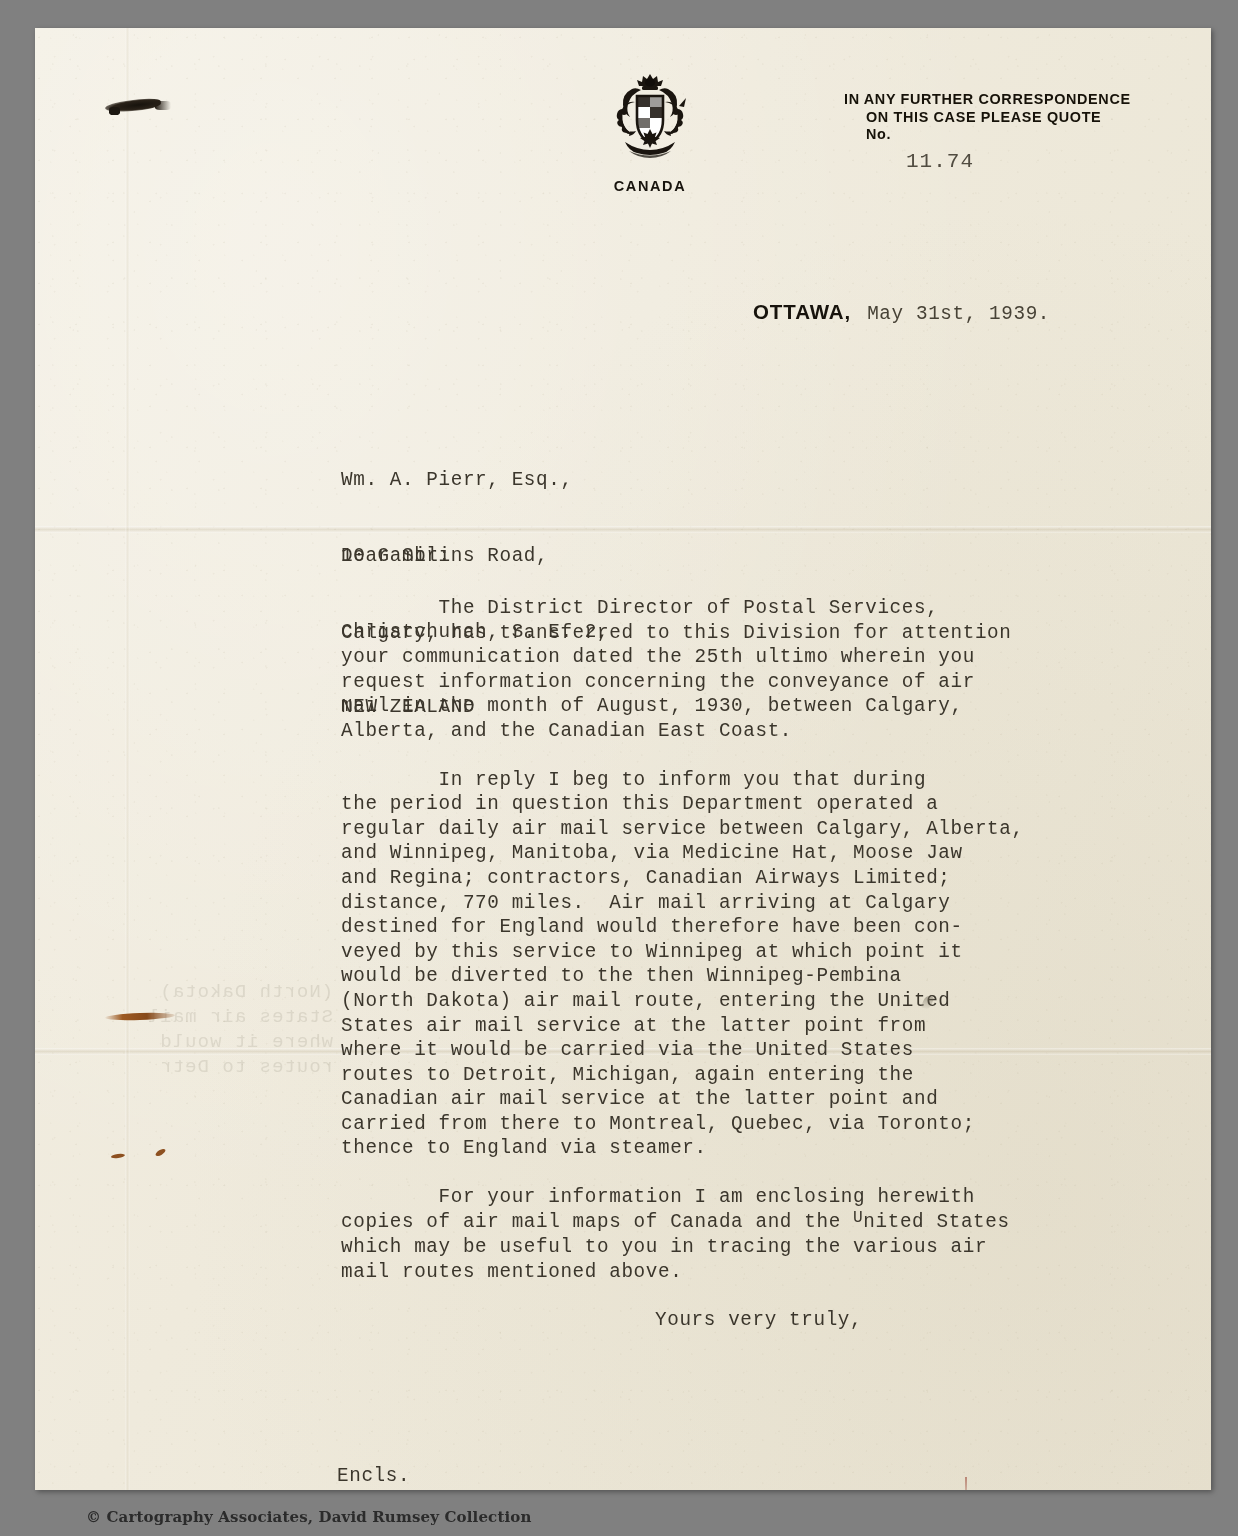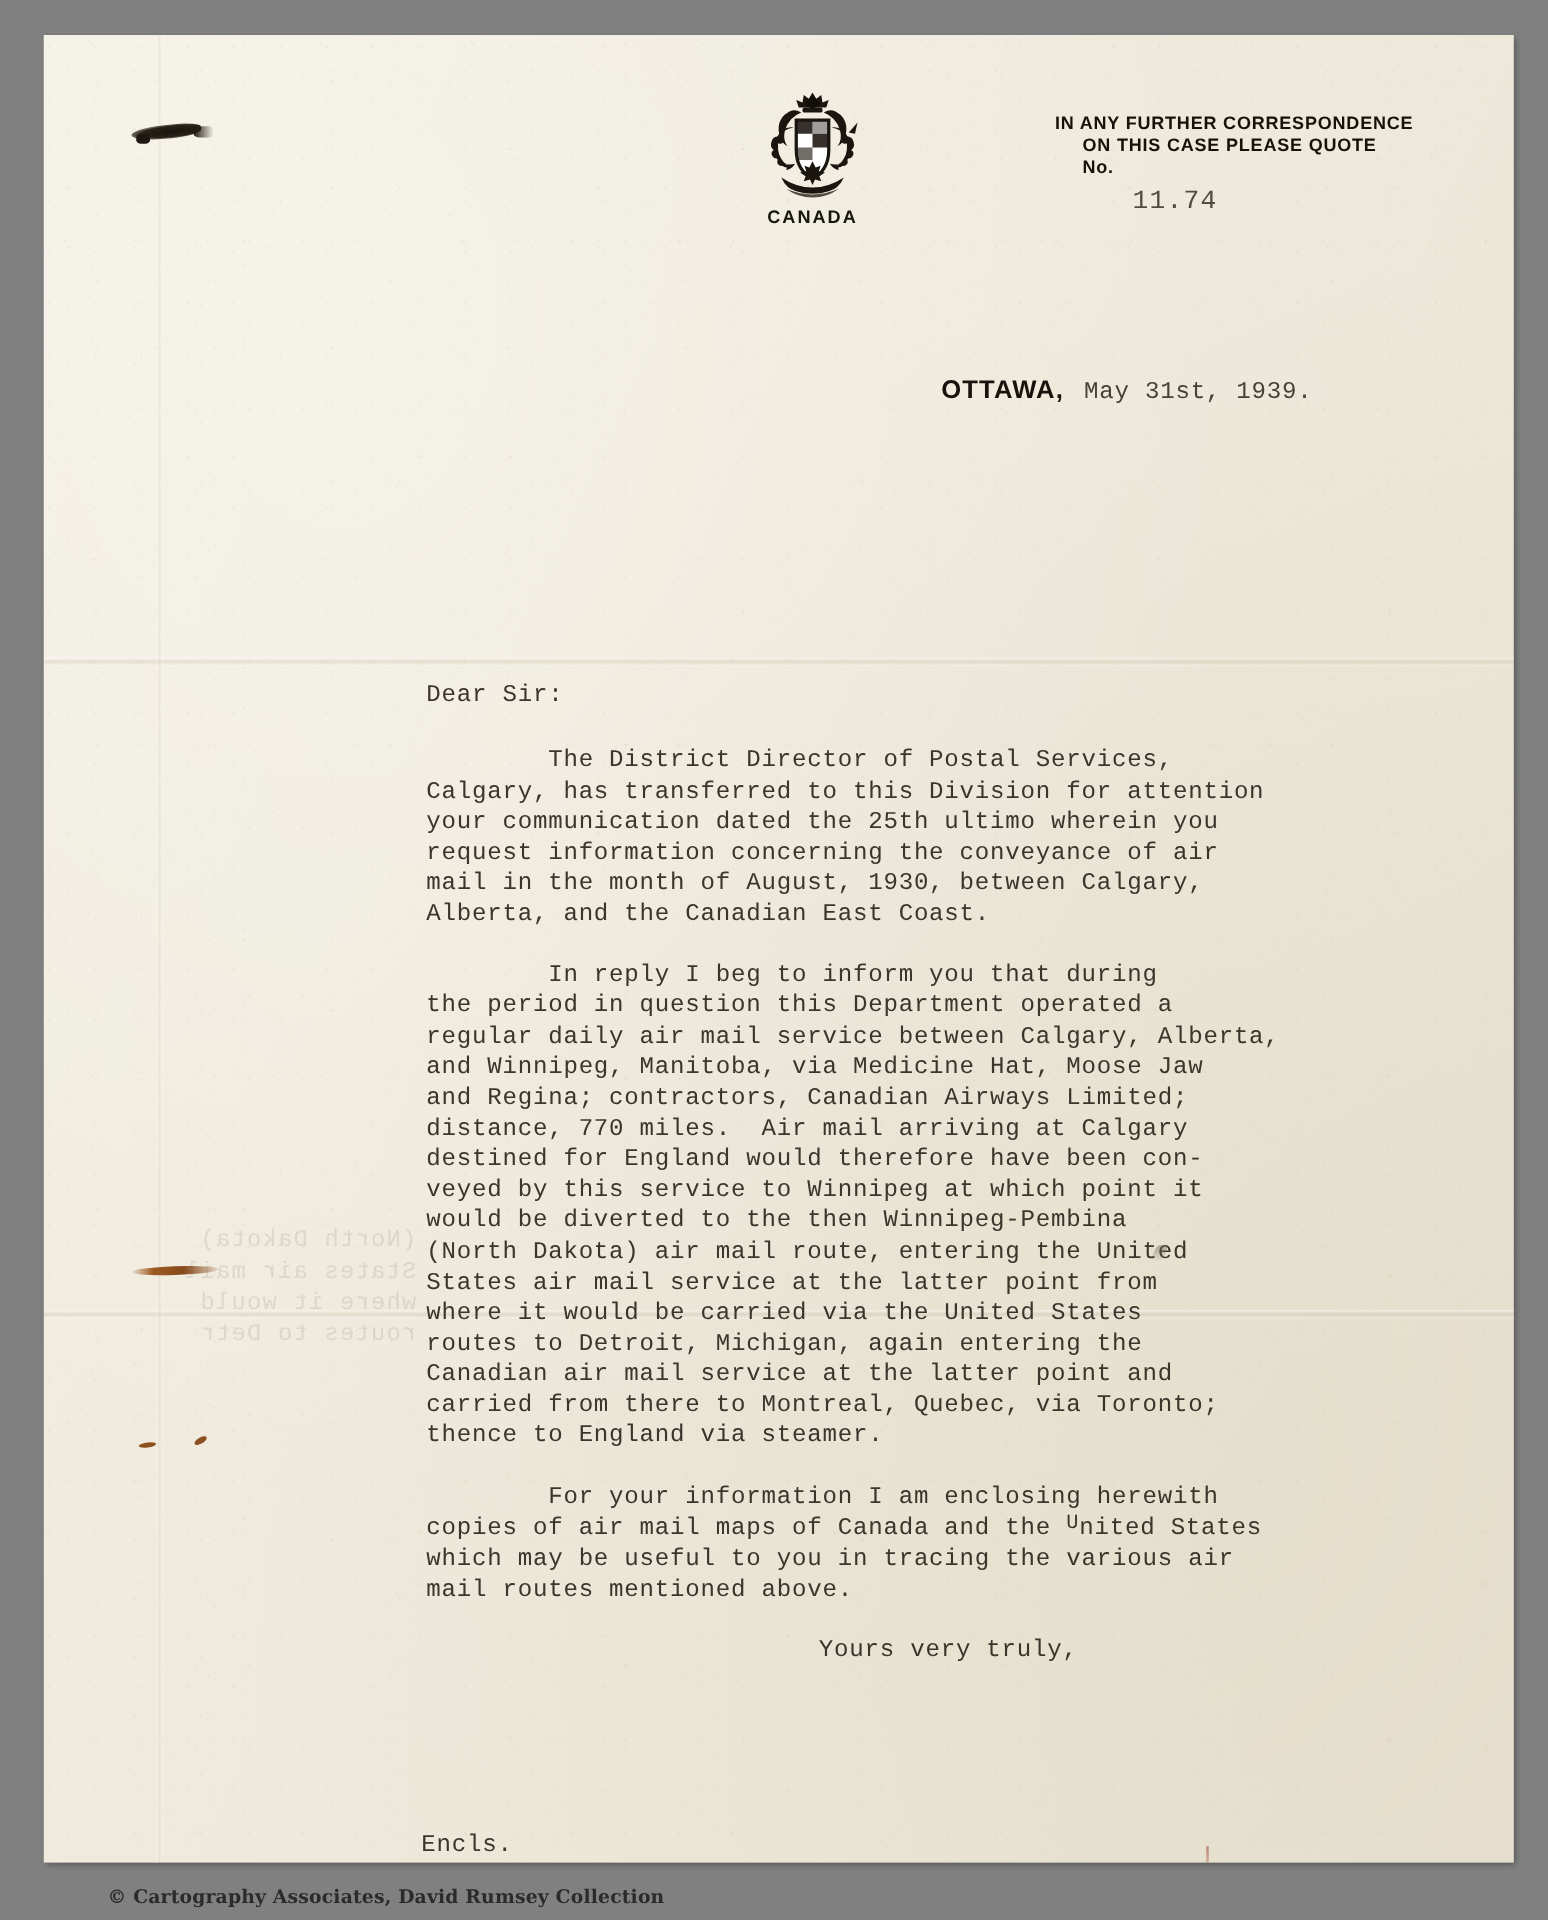--- a/index.html
+++ b/index.html
@@ -162,21 +162,21 @@
     width: 120px;
     text-align: center;
   }
   #crest-svg { display: block; margin: 0 auto; }
   #crest-label {
     font-family: "Liberation Sans", sans-serif;
     font-size: 14.5px;
     font-weight: 700;
     letter-spacing: 1.6px;
     color: #18140e;
-    margin-top: 2px;
+    margin-top: 14px;
   }
 
   #quote-block {
     position: absolute;
     left: 809px;
     top: 63px;
     color: #161209;
     font-family: "Liberation Sans", sans-serif;
     font-weight: 700;
     font-size: 14.4px;
@@ -371,20 +371,26 @@
       </div>
 
       <div id="case-number" class="tw">11.74</div>
 
     </div>
 
     <div id="dateline">
       <span class="city">OTTAWA,</span><span class="date">May 31st, 1939.</span>
     </div>
 
+    <div id="addressee" class="tw">
+      <div>Wm. A. Pierr, Esq.,</div>
+      <div>10 Gamblins Road,</div>
+      <div>Christchurch, S. E. 2,</div>
+      <div>NEW ZEALAND</div>
+    </div>
 
     <div id="salutation" class="tw">Dear Sir:</div>
 
     <div id="body">
       <div class="tw para">        The District Director of Postal Services,
 Calgary, has transferred to this Division for attention
 your communication dated the 25th ultimo wherein you
 request information concerning the conveyance of air
 mail in the month of August, 1930, between Calgary,
 Alberta, and the Canadian East Coast.</div>

